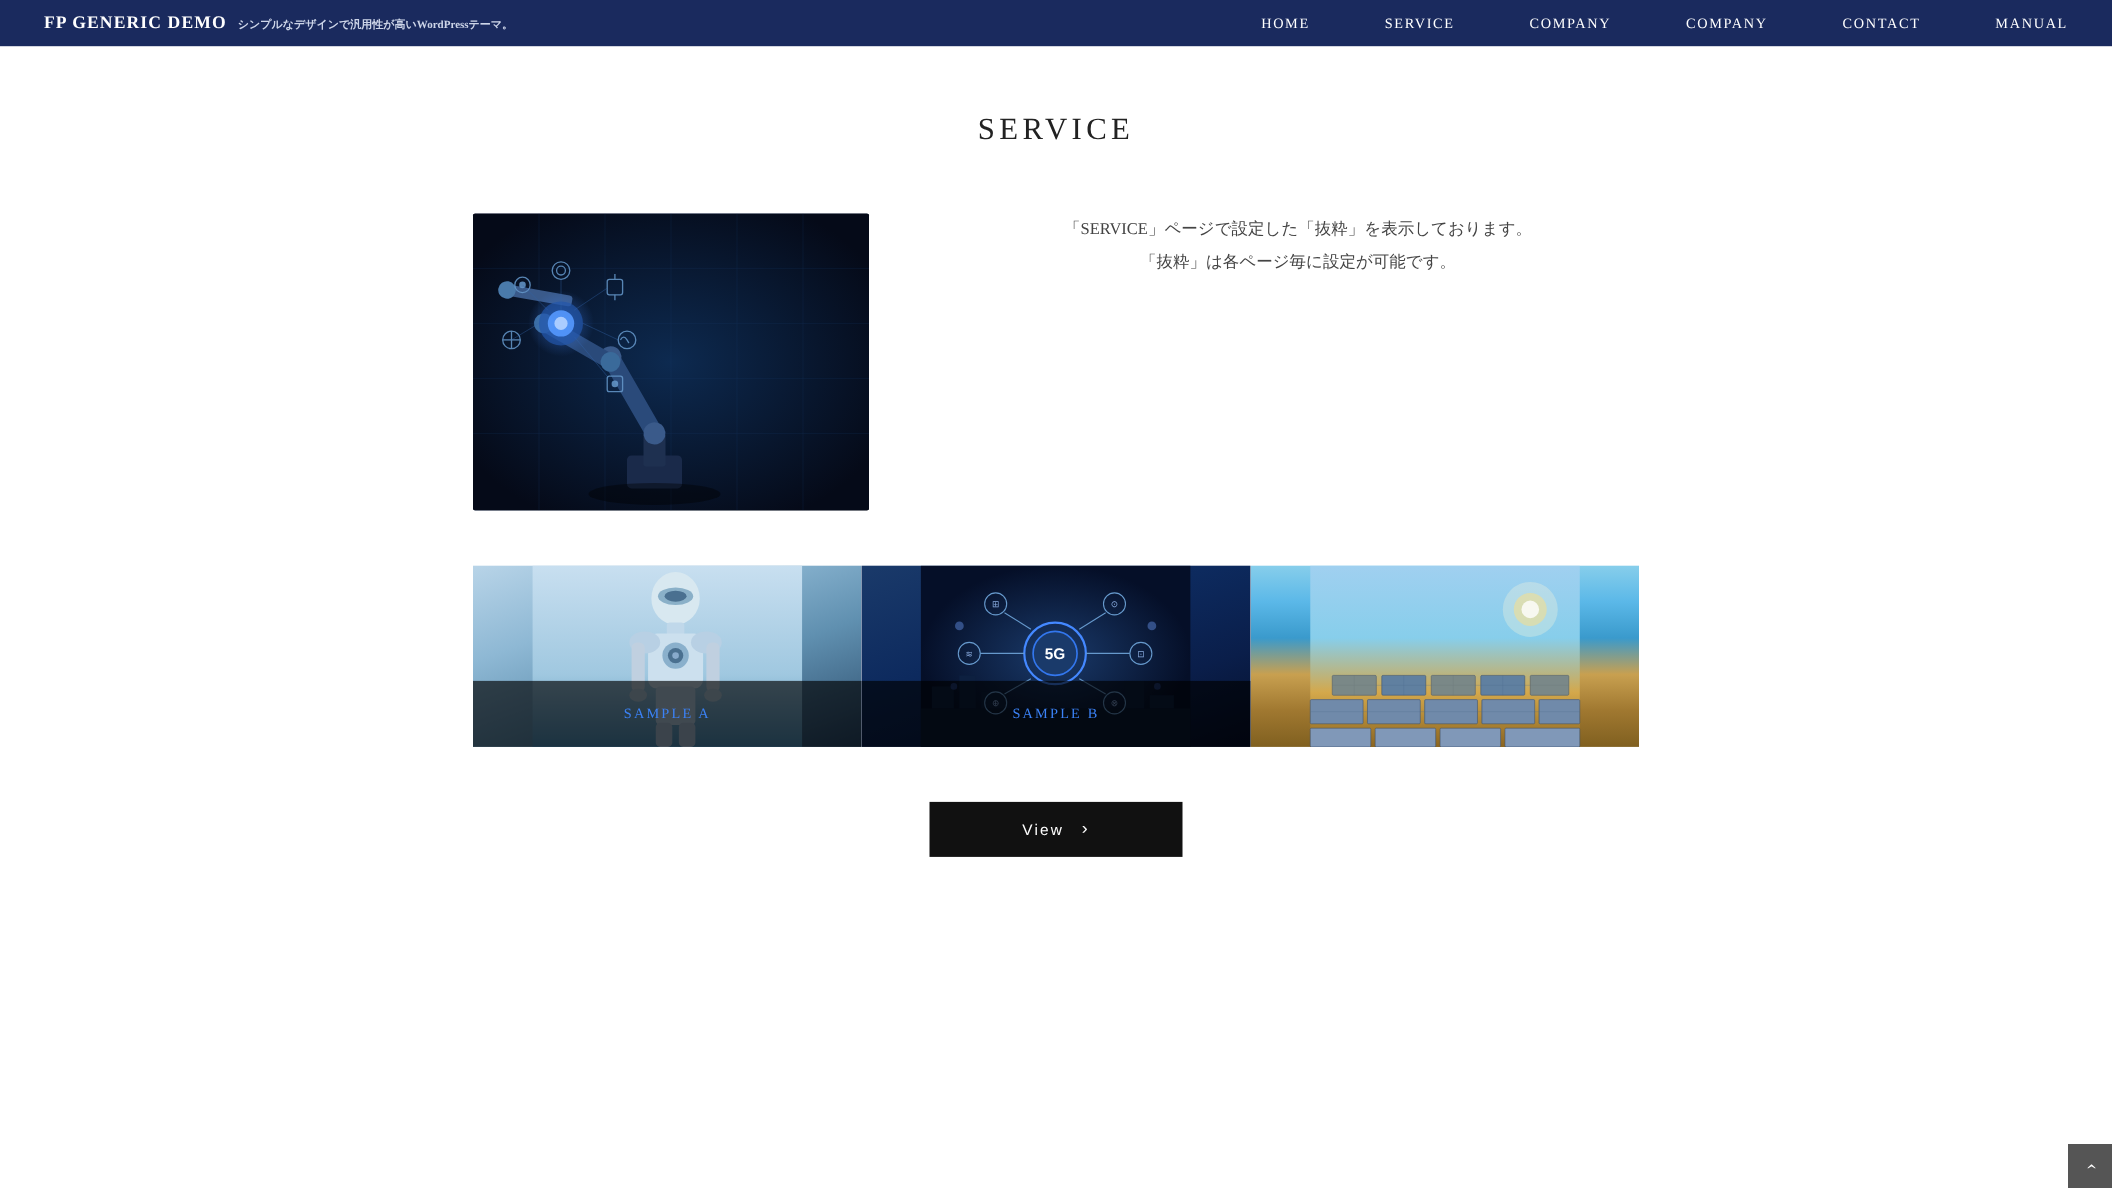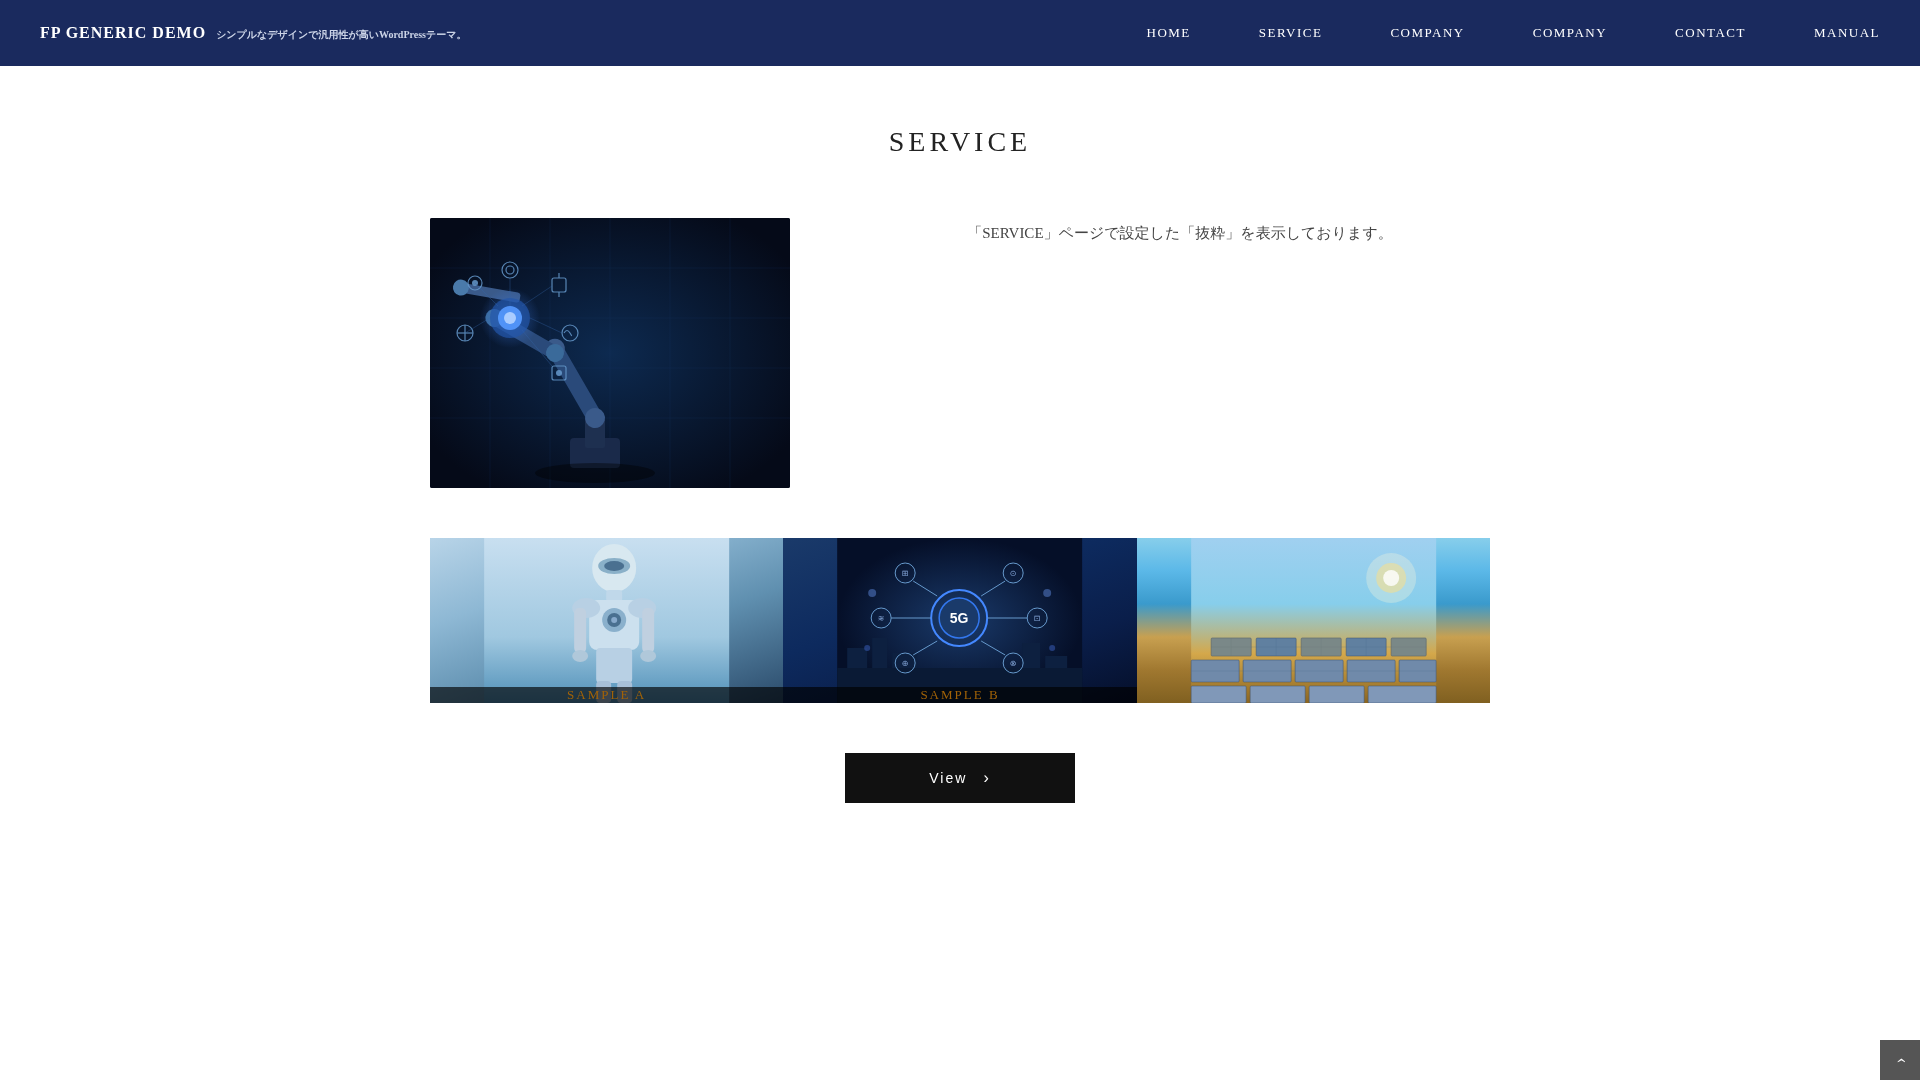--- a/index.html
+++ b/index.html
@@ -5,21 +5,21 @@
     * { margin: 0; padding: 0; box-sizing: border-box; }
     body { font-family: 'Georgia', serif; background: #fff; color: #333; }
 
     
     header {
       background: #1a2a5e;
       display: flex;
       align-items: center;
       justify-content: space-between;
       padding: 0 40px;
-      height: 66px;
+      height: 42px;
     }
     .header-logo {
       display: flex;
       align-items: baseline;
       gap: 10px;
     }
     .logo-main {
       color: #fff;
       font-size: 16px;
       font-weight: bold;
@@ -107,23 +107,23 @@
     .sample-card-bg {
       width: 100%;
       height: 100%;
     }
     .sample-card-label {
       position: absolute;
       bottom: 0;
       left: 0;
       right: 0;
       background: rgba(0,0,0,0.65);
-      color: #a16207;
+      color: #3b82f6;
       text-align: center;
-      padding: 0;
+      padding: 22px;
       font-size: 13px;
       letter-spacing: 2px;
     }
 
     
     .sample-a-bg {
       background: linear-gradient(160deg, #b8d4e8 0%, #8eb8d4 30%, #6090b0 60%, #2a4a6a 100%);
       position: relative;
     }
     
@@ -282,20 +282,21 @@
           <line x1="68" y1="88" x2="45" y2="65"></line>
           <line x1="60" y1="100" x2="35" y2="115"></line>
         </g>
 
         <ellipse cx="165" cy="255" rx="60" ry="10" fill="#000" opacity="0.4"></ellipse>
       </svg>
     </div>
 
     <div class="feature-text">
       <p>「SERVICE」ページで設定した「抜粋」を表示しております。</p>
+      <p>「抜粋」は各ページ毎に設定が可能です。</p>
     </div>
   </div>
 
   <div class="samples-grid">
 
     <div class="sample-card">
       <div class="sample-card-bg sample-a-bg">
         <svg width="100%" height="165" viewBox="0 0 245 165" xmlns="http://www.w3.org/2000/svg">
           <defs>
             <linearGradient id="skyA" x1="0" y1="0" x2="0" y2="1">

